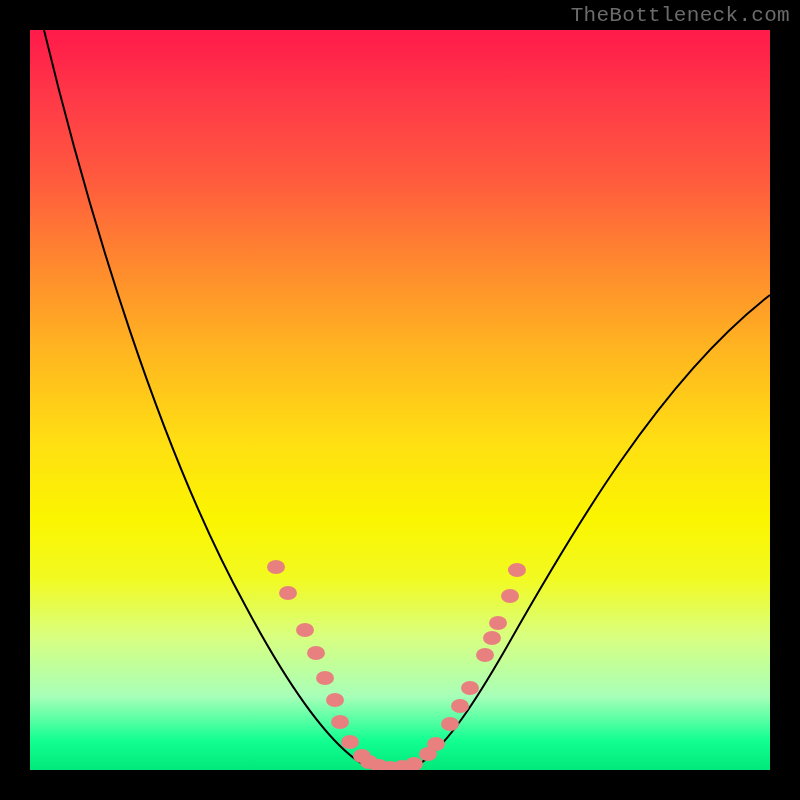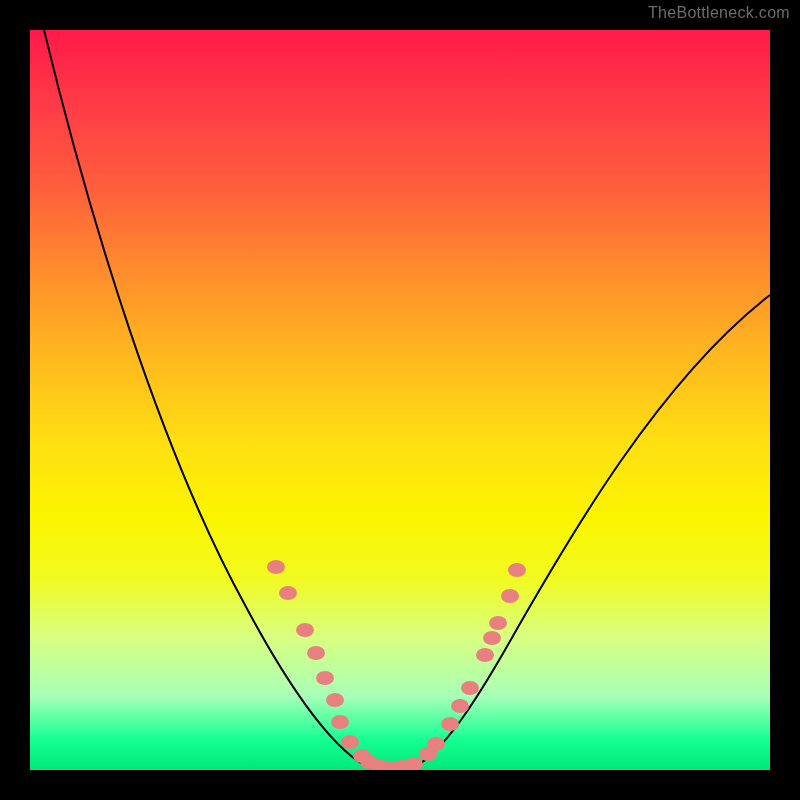--- a/index.html
+++ b/index.html
@@ -37,22 +37,22 @@
       #a8ffb8 90%,
       #13ff92 96%,
       #00e87a 100%
     );
   }
   .watermark {
     position: absolute;
     top: 4px;
     right: 10px;
     color: #6b6b6b;
-    font-family: Liberation Sans, sans-serif;
-    font-size: 16px;
+    font-family: Liberation Mono, monospace;
+    font-size: 21px;
     letter-spacing: 0.3px;
   }
   svg.curve {
     position: absolute;
     top: 0;
     left: 0;
   }
 </style>
 </head>
 <body>

